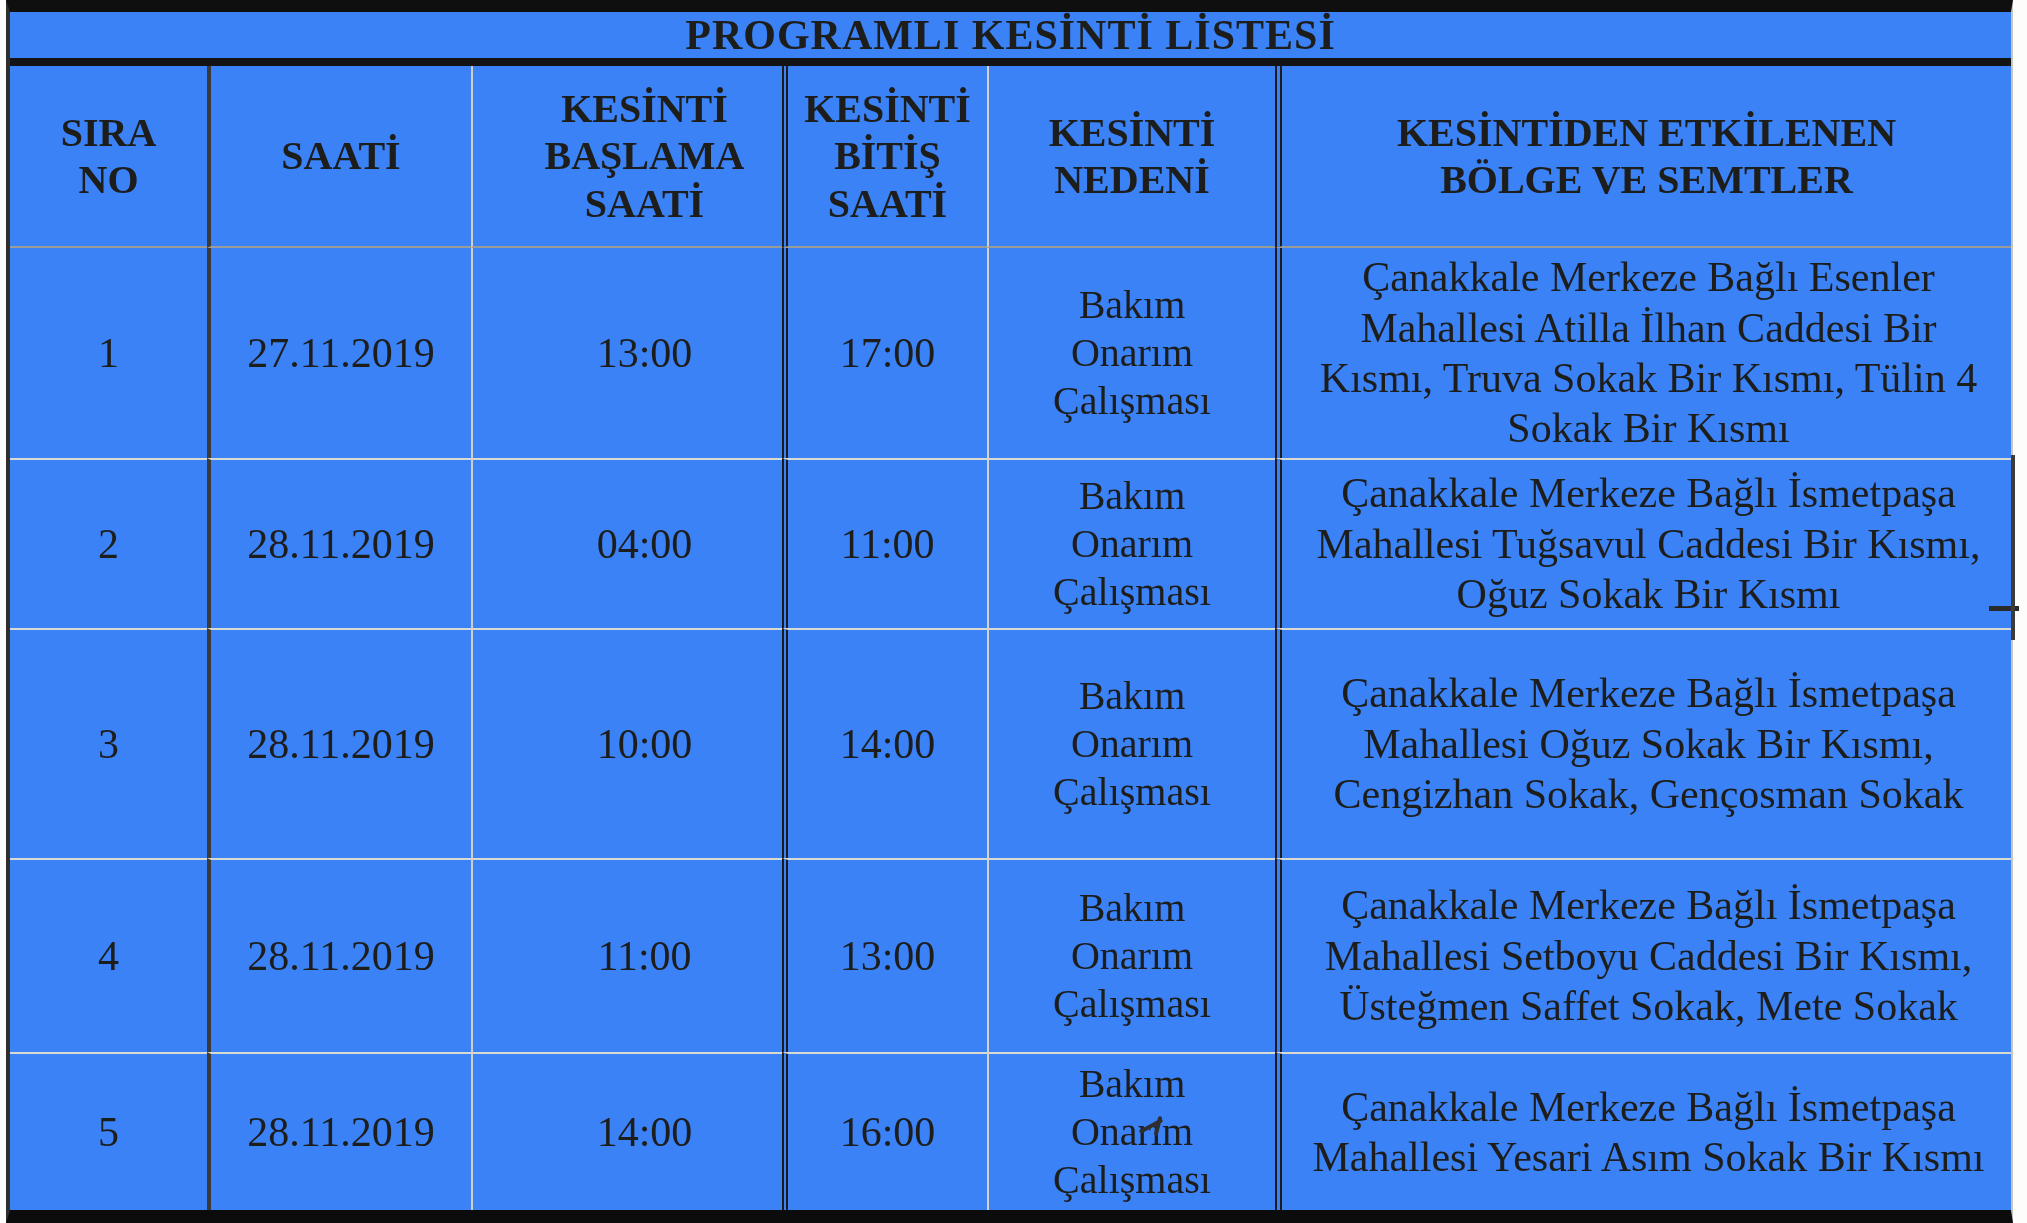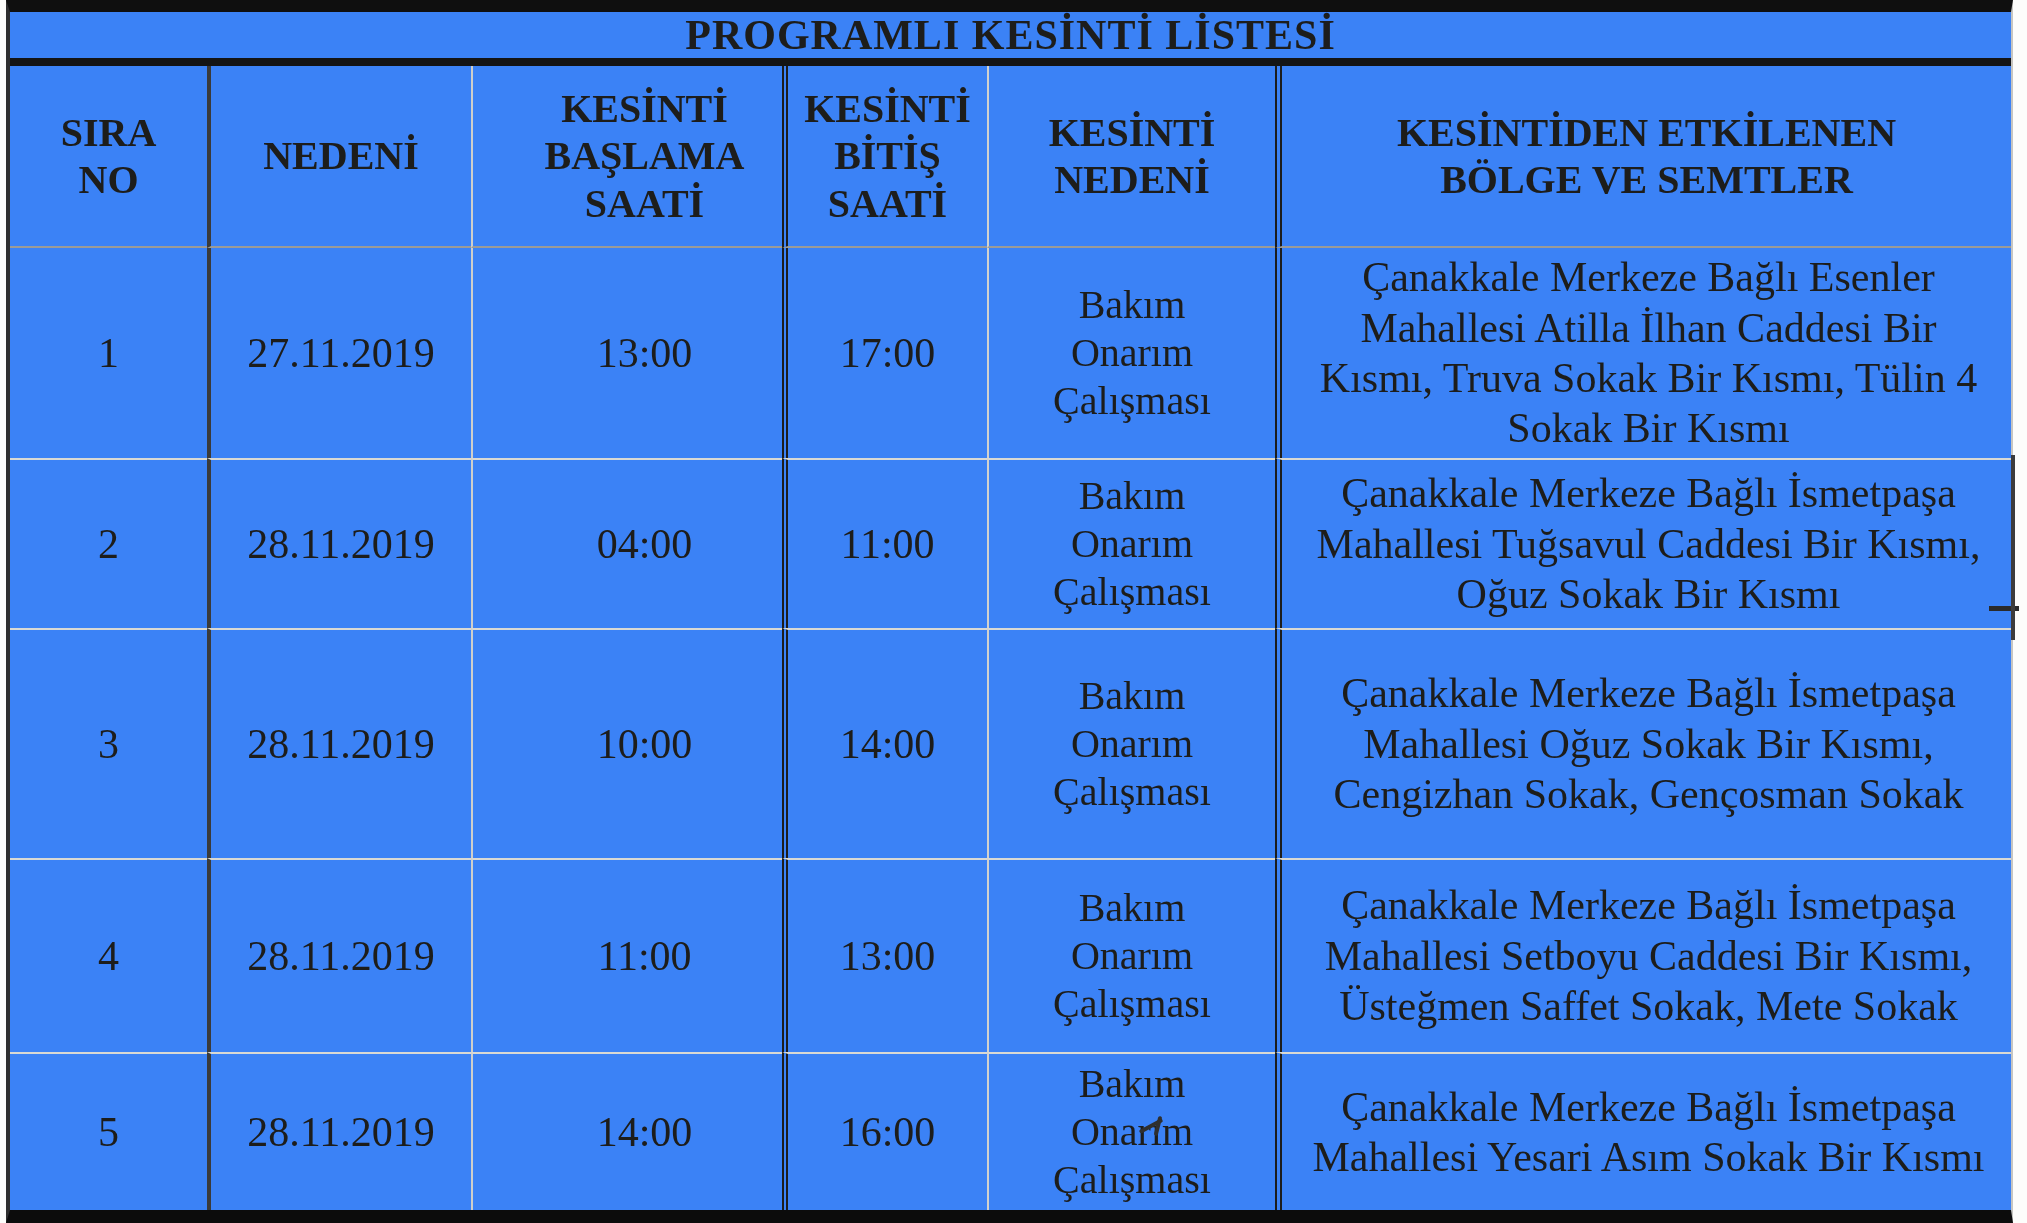--- a/index.html
+++ b/index.html
@@ -73,21 +73,21 @@
 
 <div class="sheet">
   <div class="frame">
 
     <div class="title-row">PROGRAMLI KESİNTİ LİSTESİ</div>
 
     <div class="cell hc">
         <span class="w120">SIRA NO</span>
       </div>
     <div class="cell hc c2">
-        <span>NEDENİ</span>
+        <span>SAATİ</span>
       </div>
     <div class="cell hc c3">
         <span class="w250">KESİNTİ BAŞLAMA SAATİ</span>
       </div>
     <div class="cell hc c4">
         <span class="w190">KESİNTİ BİTİŞ SAATİ</span>
       </div>
     <div class="cell hc c5">
         <span class="w200">KESİNTİ NEDENİ</span>
       </div>

